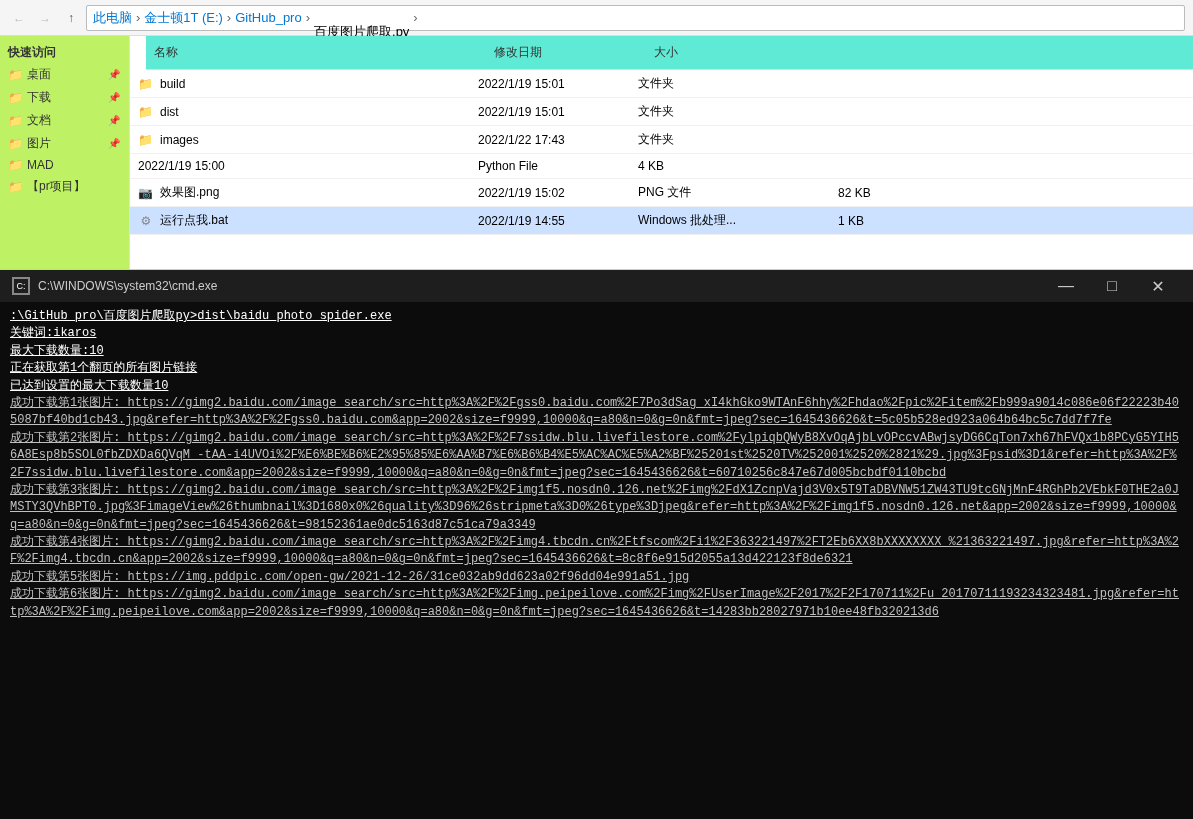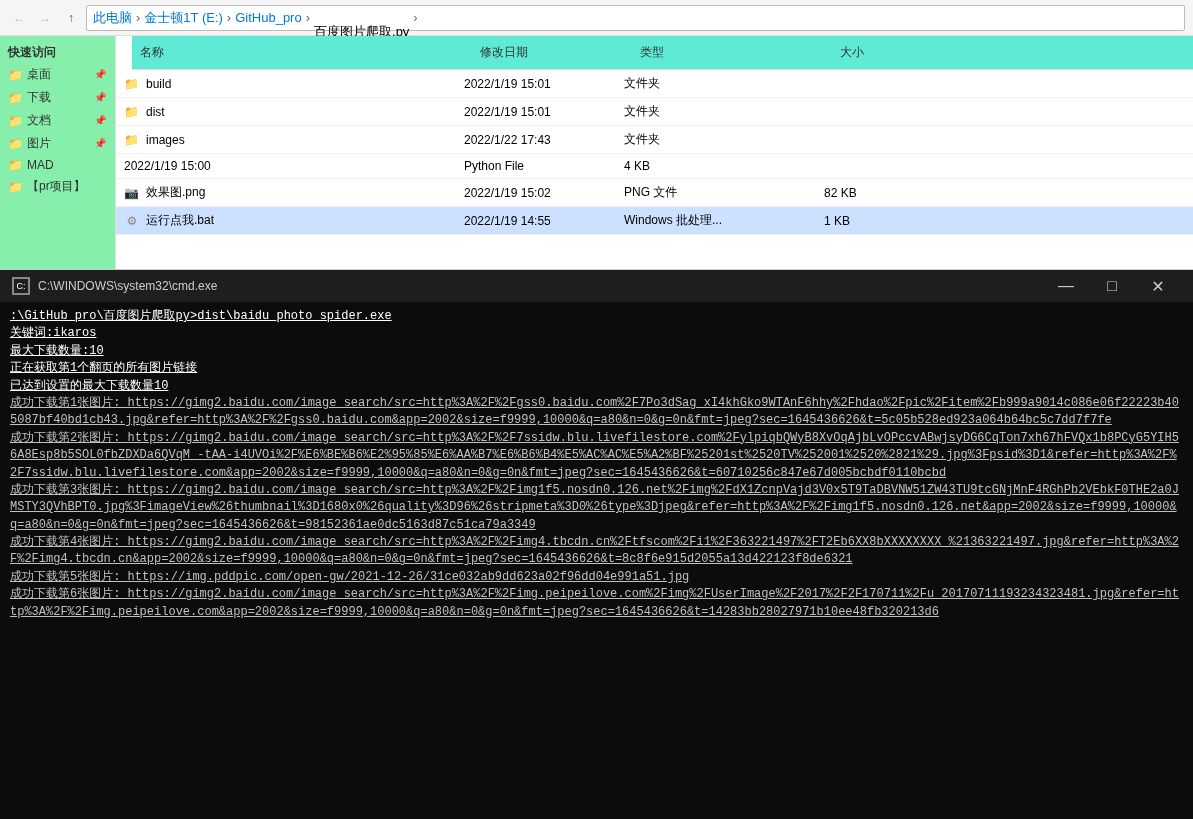--- a/index.html
+++ b/index.html
@@ -54,22 +54,22 @@
 
     
     .explorer-main {
       display: flex;
       flex: 1;
       overflow: hidden;
     }
 
     
     .sidebar {
-      width: 116px;
-      background: #86efac;
+      width: 130px;
+      background: #bef264;
       border-right: 1px solid #e0e0e0;
       padding: 4px 0;
       overflow-y: auto;
       flex-shrink: 0;
     }
     .sidebar-item {
       display: flex;
       align-items: center;
       padding: 3px 8px;
       cursor: pointer;
@@ -266,21 +266,20 @@
       <div class="sidebar-item">
         <span>📁</span>
         <span>【pr项目】</span>
       </div>
     </div>
 
     <div class="file-list-area">
       <div class="file-list-header">
         <div class="col-header">名称</div>
         <div class="col-header">修改日期</div>
-        <div class="col-header">类型</div>
         <div class="col-header">大小</div>
       </div>
 
       <div id="file-rows-container">
           <div class="file-row">
       <div class="file-cell">
         <span class="file-icon">
                 <span style="color:#f5a623;">📁</span>
               </span>
         <span>build</span>

